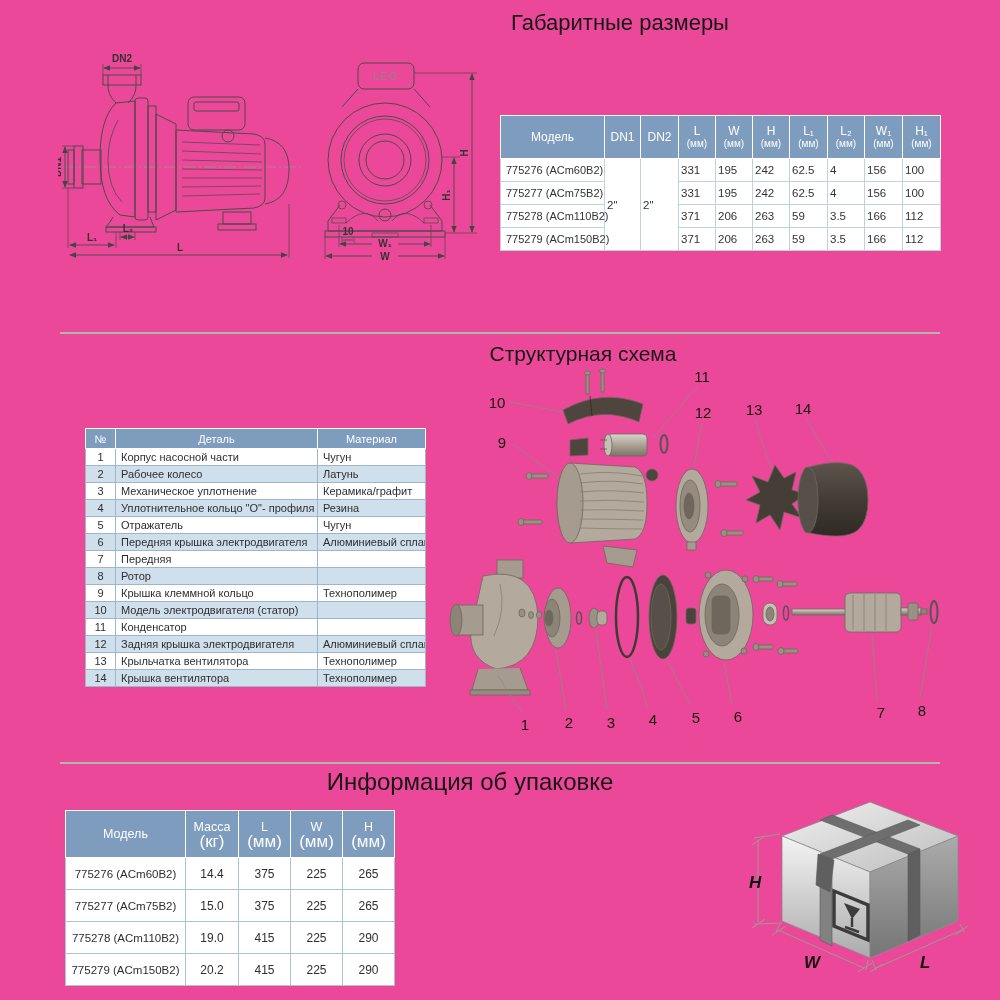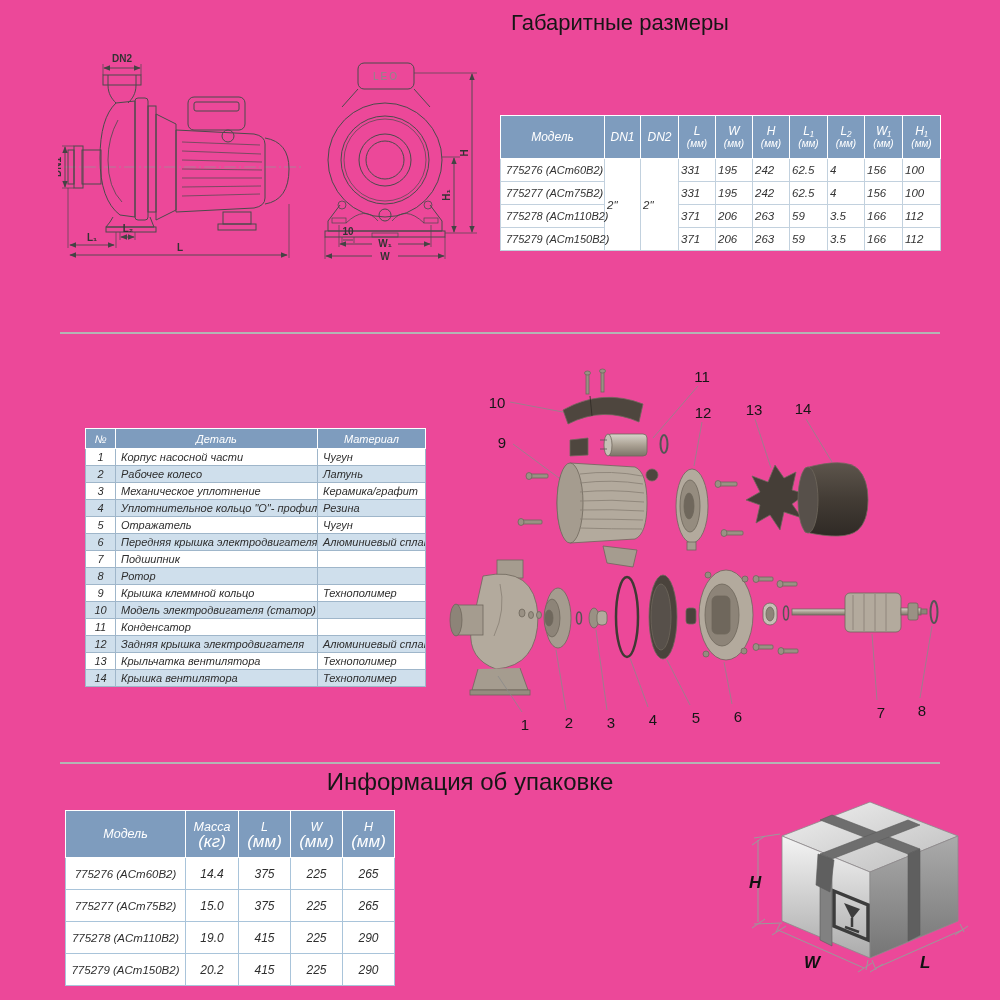--- a/index.html
+++ b/index.html
@@ -3,21 +3,21 @@
 <meta charset="utf-8">
 <style>
   html,body{margin:0;padding:0;background:#fff;}
   body{font-family:"Liberation Sans","DejaVu Sans",sans-serif;color:#222;}
   #page{position:relative;width:1000px;height:1000px;background:#ec4899;overflow:hidden;}
 
   .sec-title{position:absolute;transform:translateX(-50%);font-size:22px;font-weight:500;color:#161616;white-space:nowrap;}
   .divider{position:absolute;left:60px;width:880px;height:2px;background:#b4b4b4;}
 
   
-  table{border-collapse:collapse;table-layout:fixed;font-style:italic;}
+  table{border-collapse:collapse;table-layout:fixed;}
   .dims-table{position:absolute;left:500px;top:115px;width:440px;font-size:11.5px;}
   .dims-table th{background:#7e9cbe;color:#fff;font-weight:normal;border:1px solid #fff;height:42px;padding:0;vertical-align:middle;}
   .dims-table th .ht{display:block;font-size:12px;line-height:13px;}
   .dims-table th .hu{display:block;font-size:10px;line-height:12px;}
   .dims-table td{border:1px solid #c2d1de;background:#fff;height:22px;color:#333;padding:0 2px;}
   .dims-table td.model{text-align:left;padding-left:5px;font-size:11px;white-space:nowrap;}
 
   
   .parts-table{position:absolute;left:85px;top:428px;width:340px;font-size:11px;}
   .parts-table th{background:#7e9cbe;color:#fff;font-weight:normal;border:1px solid #fff;height:19px;padding:0 4px;font-size:11px;}
@@ -274,20 +274,21 @@
         <td>263</td>
         <td>59</td>
         <td>3.5</td>
         <td>166</td>
         <td>112</td>
       </tr>
     </tbody>
   </table>
 
   <div class="divider" style="top:332px;"></div>
+  <div class="sec-title" style="left:583px;top:342px;font-size:21px;">Структурная схема</div>
 
   <table class="parts-table">
     <colgroup>
         <col style="width:30px">
         <col style="width:202px">
         <col style="width:108px">
       </colgroup>
     <thead>
       <tr>
         <th>№</th>
@@ -328,21 +329,21 @@
         </tr>
 
         <tr>
           <td class="c-num">6</td>
           <td>Передняя крышка электродвигателя</td>
           <td>Алюминиевый сплав</td>
         </tr>
 
         <tr>
           <td class="c-num">7</td>
-          <td>Подшипник</td>
+          <td>Передняя</td>
           <td></td>
         </tr>
 
         <tr>
           <td class="c-num">8</td>
           <td>Ротор</td>
           <td></td>
         </tr>
 
         <tr>

